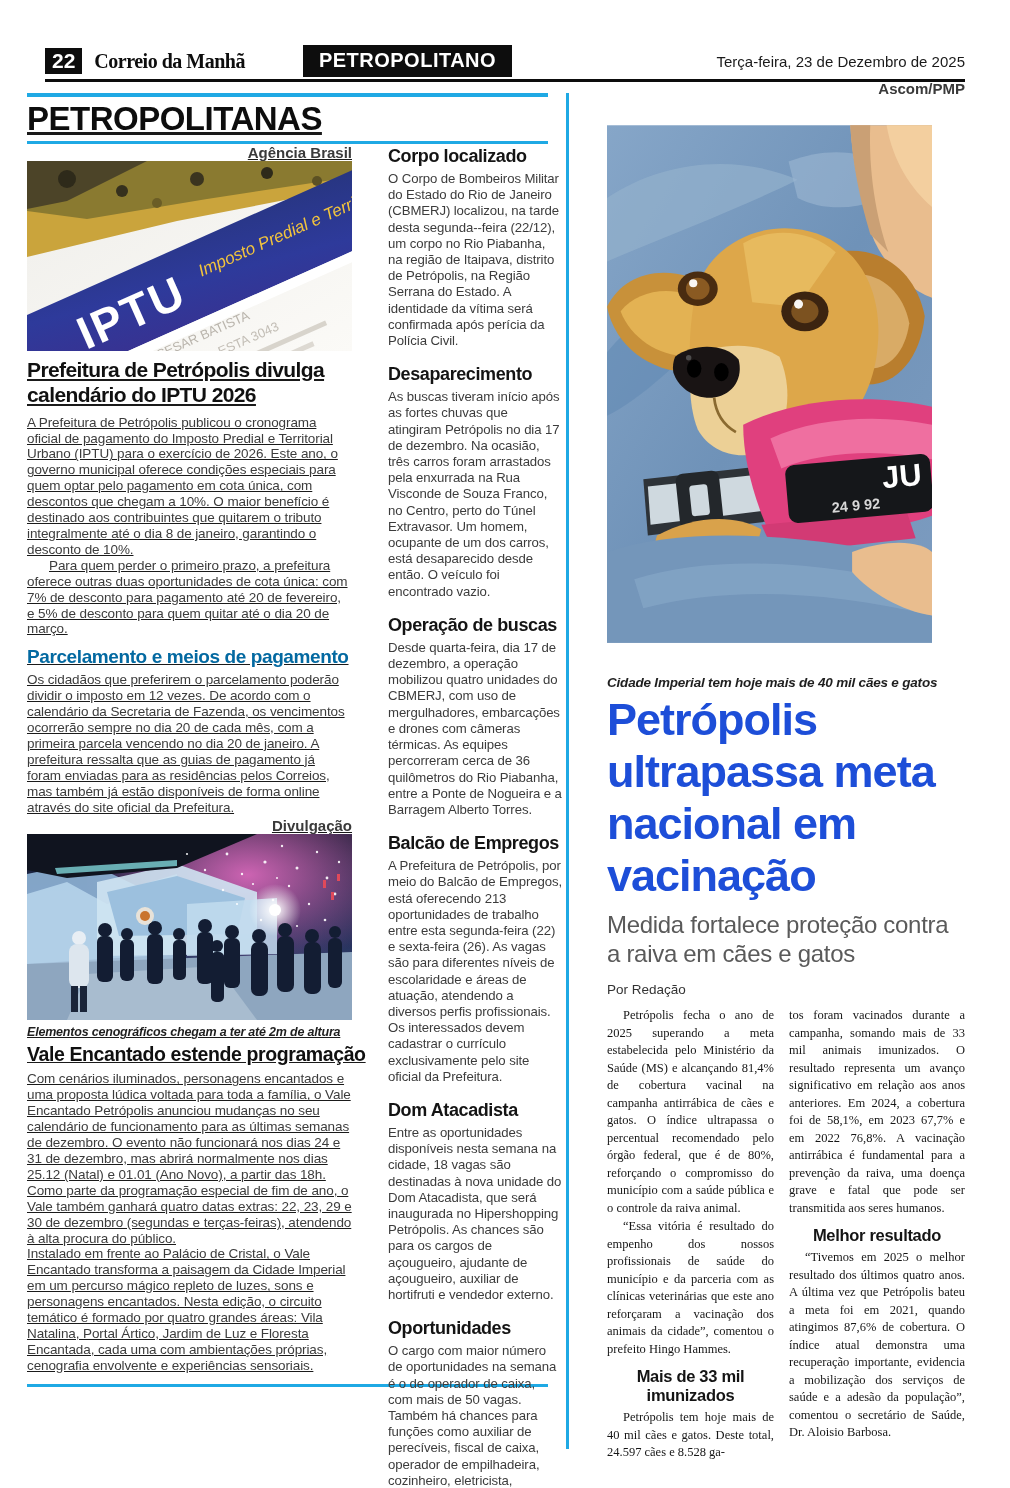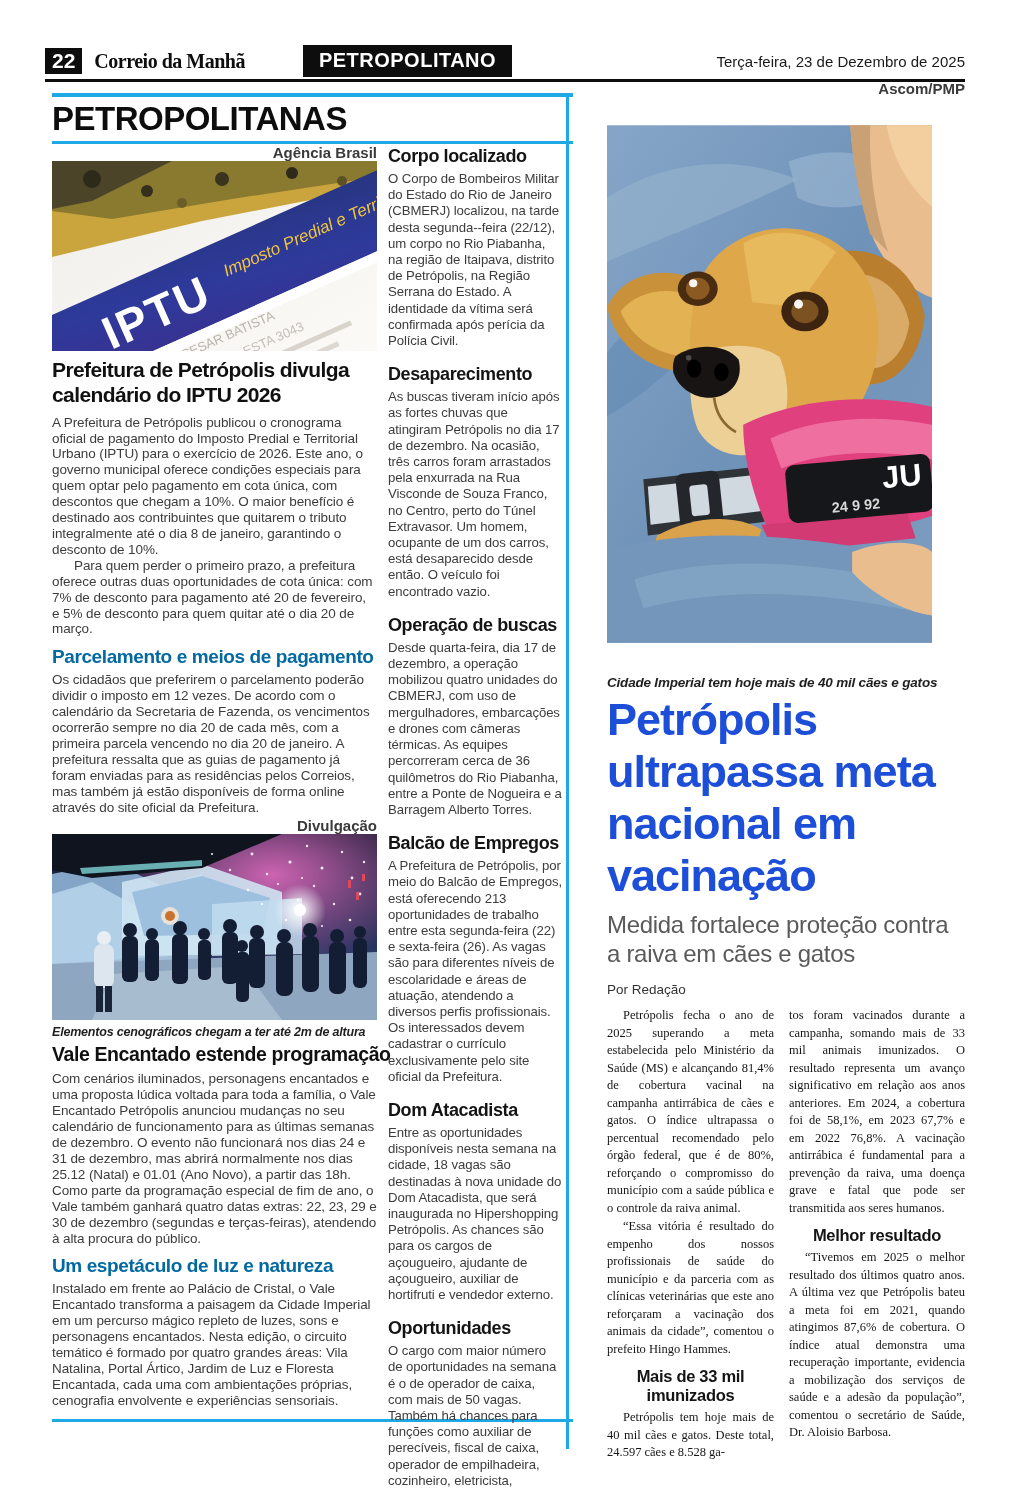--- a/index.html
+++ b/index.html
@@ -9,21 +9,21 @@
     font-family:"Liberation Sans",sans-serif;color:#1a1a1a;
   }
   
   .header{position:absolute;left:45px;top:44px;width:920px;height:34px;display:flex;align-items:center;}
   .pagenum{background:#0d0d0d;color:#fff;font-weight:bold;font-size:21px;padding:2px 7px 3px;line-height:1;}
   .brand{font-family:"Liberation Serif",serif;font-weight:bold;font-size:20px;letter-spacing:-0.5px;color:#0d0d0d;margin-left:12px;white-space:nowrap;}
   .section-box{background:#0d0d0d;color:#fff;font-weight:bold;font-size:20px;letter-spacing:0.5px;padding:4px 16px 5px;margin-left:58px;white-space:nowrap;}
   .edition-date{margin-left:auto;font-size:15px;color:#1a1a1a;white-space:nowrap;}
   .header-rule{position:absolute;left:45px;top:79px;width:920px;height:3px;background:#0d0d0d;}
   
-  .left-box{position:absolute;left:52px;top:93px;width:521px;}
+  .left-box{position:absolute;left:27px;top:93px;width:521px;text-decoration:underline;}
   .rule-blue-thick{height:4px;background:#1fa9e4;}
   .rule-blue{height:3px;background:#1fa9e4;}
   .vrule-blue{position:absolute;left:566px;top:93px;width:3px;height:1356px;background:#1fa9e4;}
   .lb-title{font-size:33px;font-weight:bold;letter-spacing:-0.5px;color:#0d0d0d;margin:5px 0 4px;line-height:1.05;}
   .credit{font-size:15px;font-weight:bold;color:#3a3a3a;text-align:right;}
   .lcol{width:325px;}
   .photo{display:block;width:325px;}
   .caption{font-size:12.5px;font-weight:bold;font-style:italic;color:#1f1f1f;letter-spacing:-0.2px;margin:5px 0 3px;}
   .headline1{font-size:21px;font-weight:bold;line-height:25px;letter-spacing:-0.6px;color:#101010;white-space:nowrap;margin:6px 0 8px;}
   .body-sans{font-size:13.5px;line-height:15.9px;color:#3c3c3c;letter-spacing:-0.1px;}
@@ -230,21 +230,20 @@
         </g>
       </svg>
 
       <div class="caption">Elementos cenográficos chegam a ter até 2m de altura</div>
 
       <div class="headline2">Vale Encantado estende programação</div>
       <div class="body-sans">
         <p>Com cenários iluminados, personagens encantados e uma proposta lúdica voltada para toda a família, o Vale Encantado Petrópolis anunciou mudanças no seu calendário de funcionamento para as últimas semanas de dezembro. O evento não funcionará nos dias 24 e 31 de dezembro, mas abrirá normalmente nos dias 25.12 (Natal) e 01.01 (Ano Novo), a partir das 18h. Como parte da programação especial de fim de ano, o Vale também ganhará quatro datas extras: 22, 23, 29 e 30 de dezembro (segundas e terças-feiras), atendendo à alta procura do público.</p>
       </div>
 
-      <div class="subhead-sans">Um espetáculo de luz e natureza</div>
       <div class="body-sans">
         <p>Instalado em frente ao Palácio de Cristal, o Vale Encantado transforma a paisagem da Cidade Imperial em um percurso mágico repleto de luzes, sons e personagens encantados. Nesta edição, o circuito temático é formado por quatro grandes áreas: Vila Natalina, Portal Ártico, Jardim de Luz e Floresta Encantada, cada uma com ambientações próprias, cenografia envolvente e experiências sensoriais.</p>
       </div>
     </div>
 
     <div class="rule-blue" style="margin-top:10px;width:521px;"></div>
   </div>
 
   <div class="mid-col">
     <div class="mid-item">

